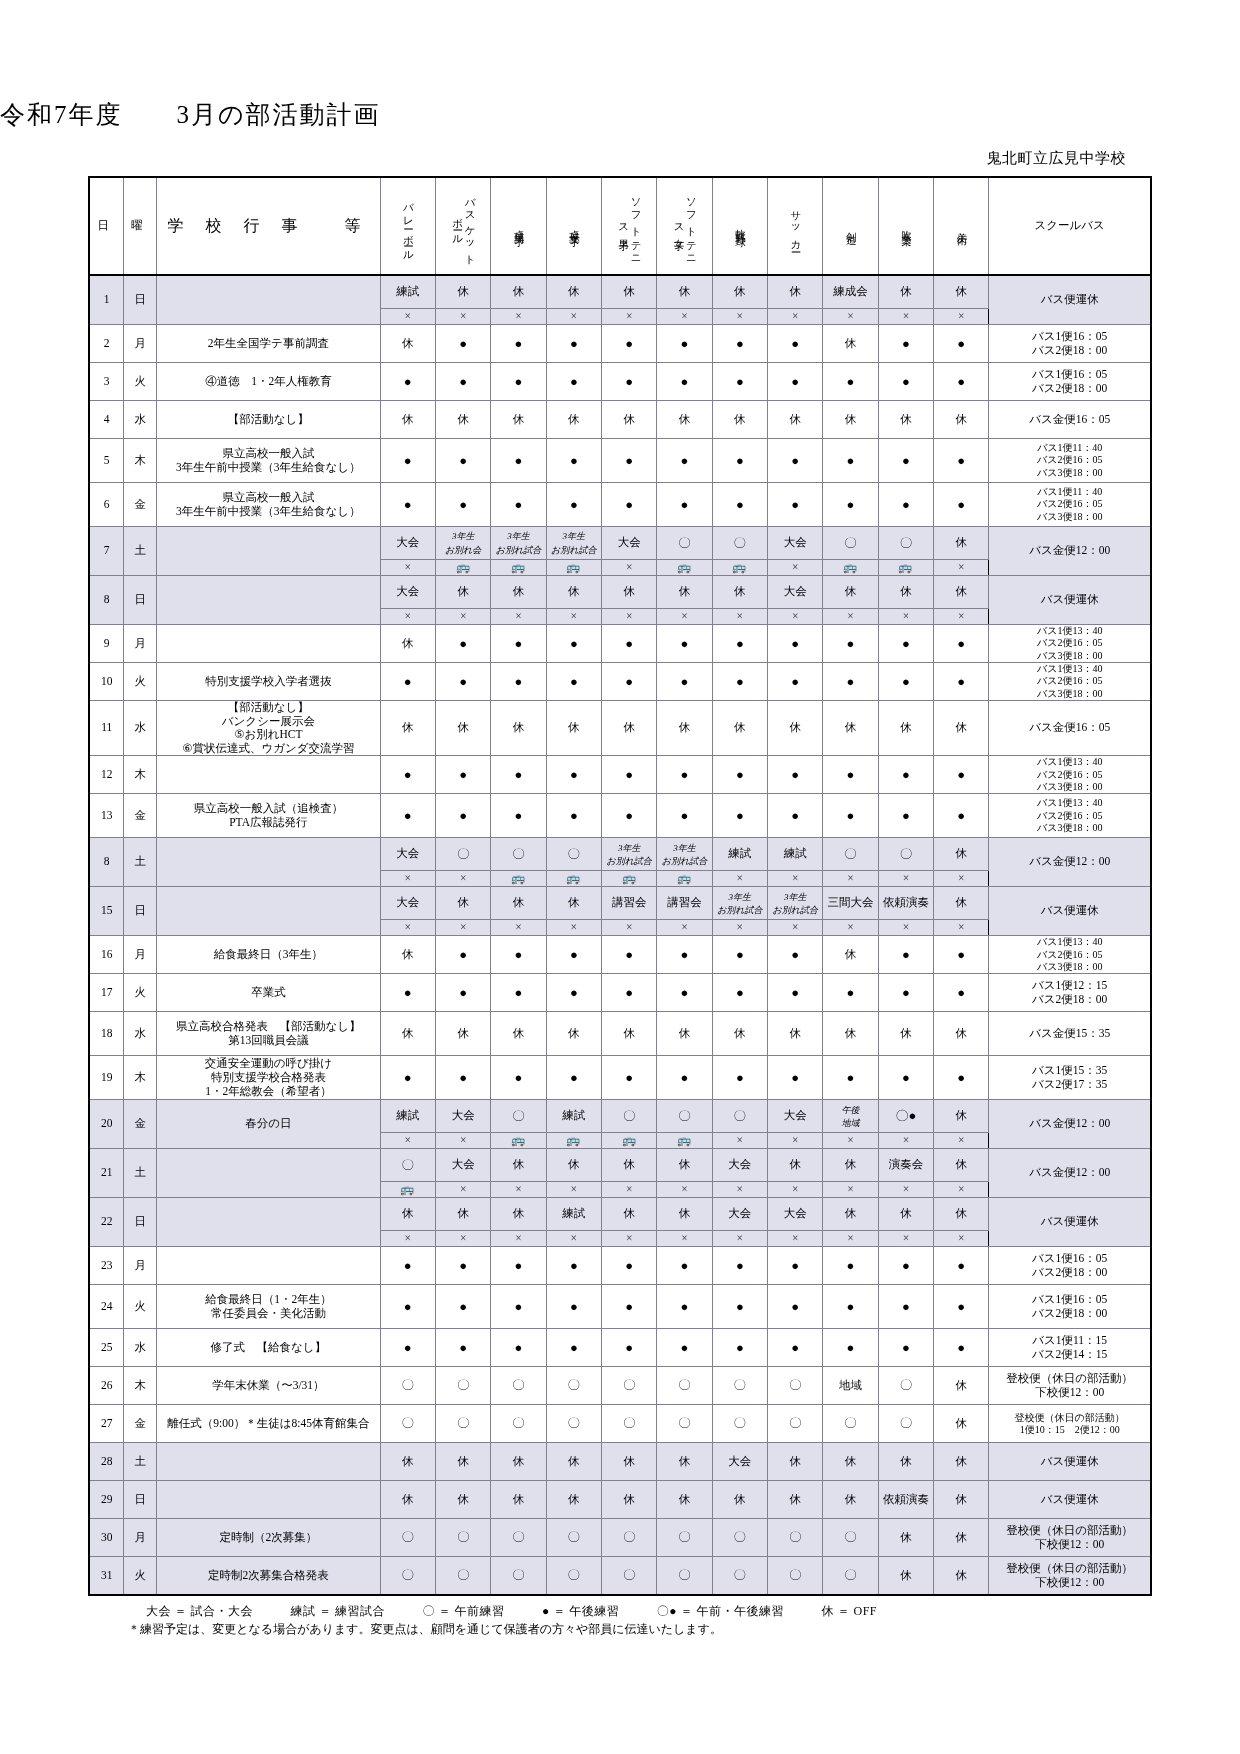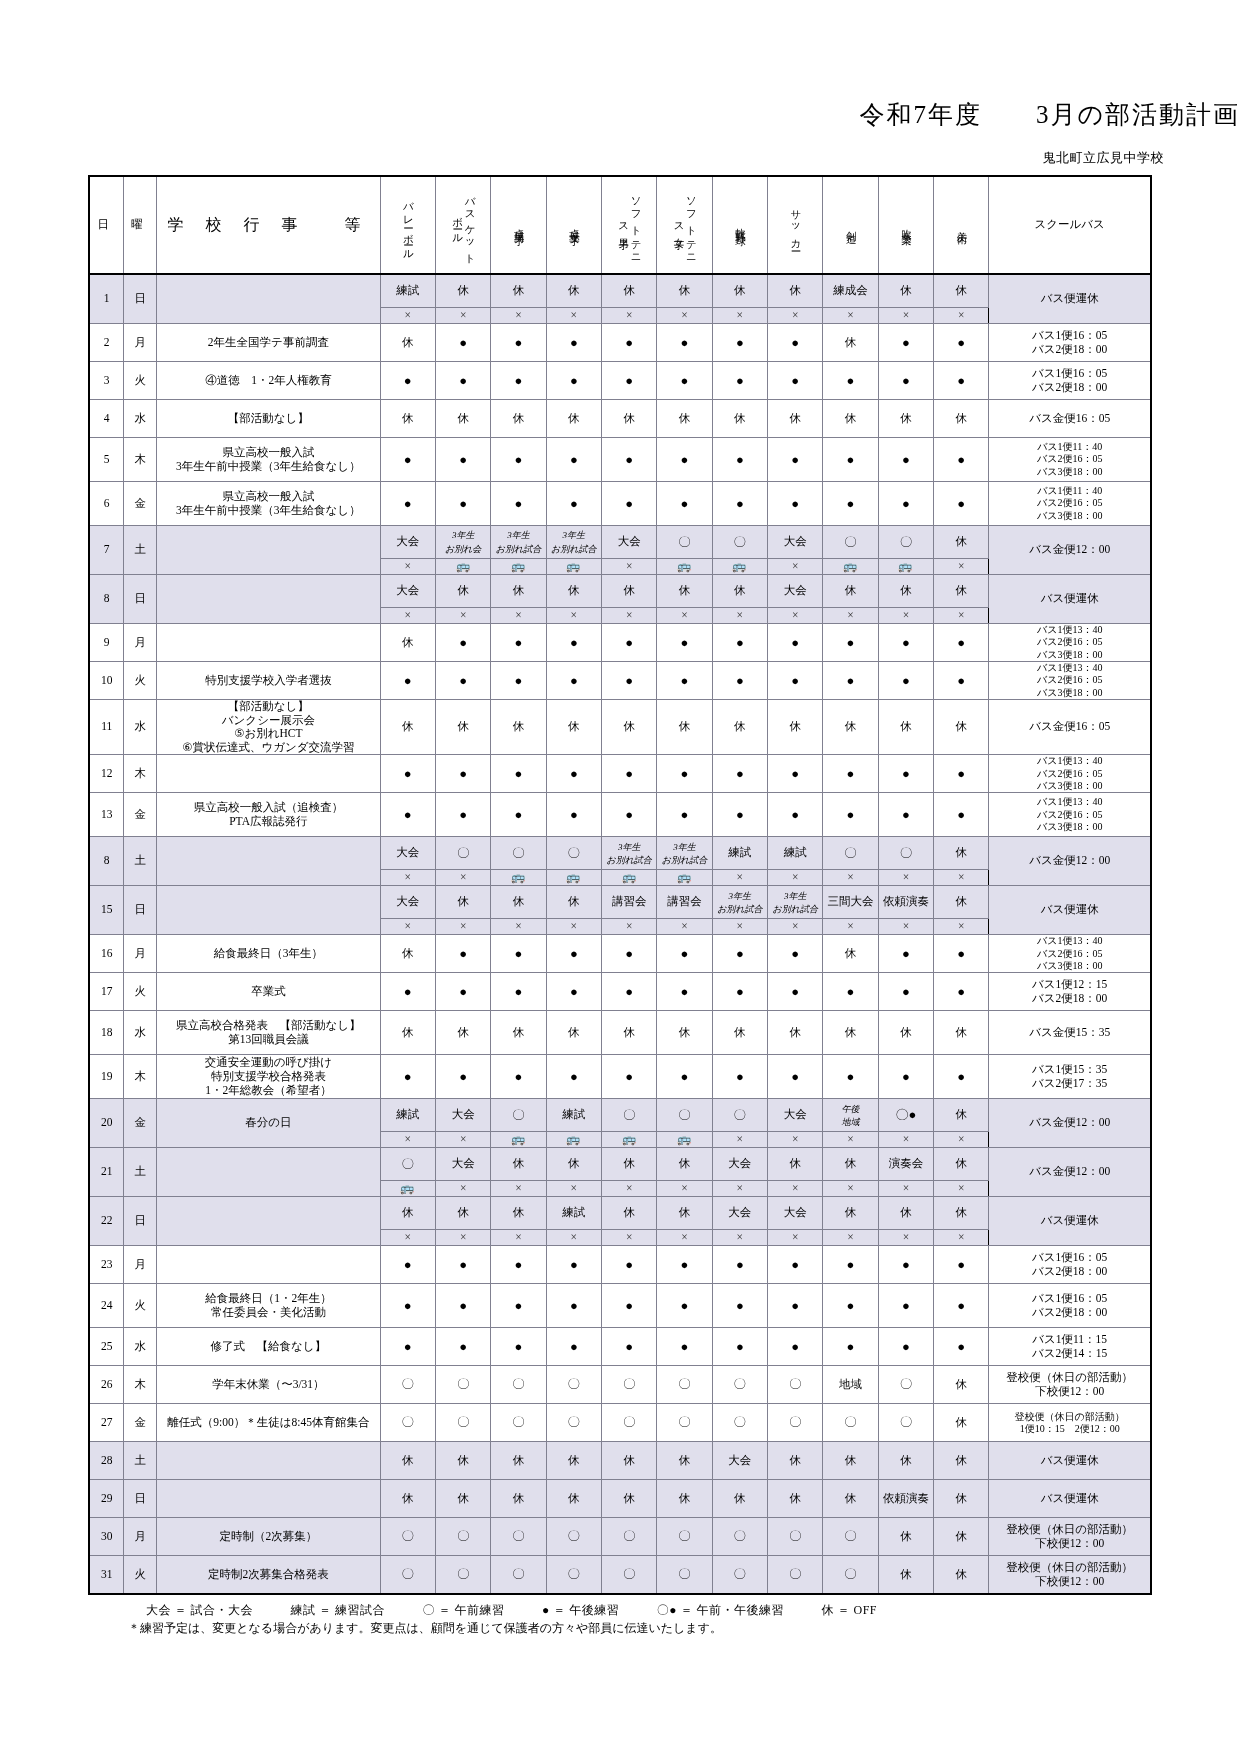--- a/index.html
+++ b/index.html
@@ -6,30 +6,30 @@
   body{
     width:1240px;height:1754px;
     background:#ffffff;
     font-family:"Liberation Serif","DejaVu Serif",serif;
     color:#000;
     -webkit-font-smoothing:none;
   }
   .page{position:relative;width:1240px;height:1754px;box-sizing:border-box;}
 
   .doc-title{
-    text-align:right;
+    text-align:left;
     font-size:25px;
     letter-spacing:2px;
     padding-top:98px;
     font-weight:normal;
   }
   .school-name{
     text-align:right;
-    font-size:13px;
-    padding-right:76px;
+    font-size:15px;
+    padding-right:114px;
     margin-top:18px;
     letter-spacing:0.5px;
   }
 
   table.sched{
     border-collapse:collapse;
     table-layout:fixed;
     margin:8px auto 0 auto;
     width:1064px;
     border-top:2px solid #000;

